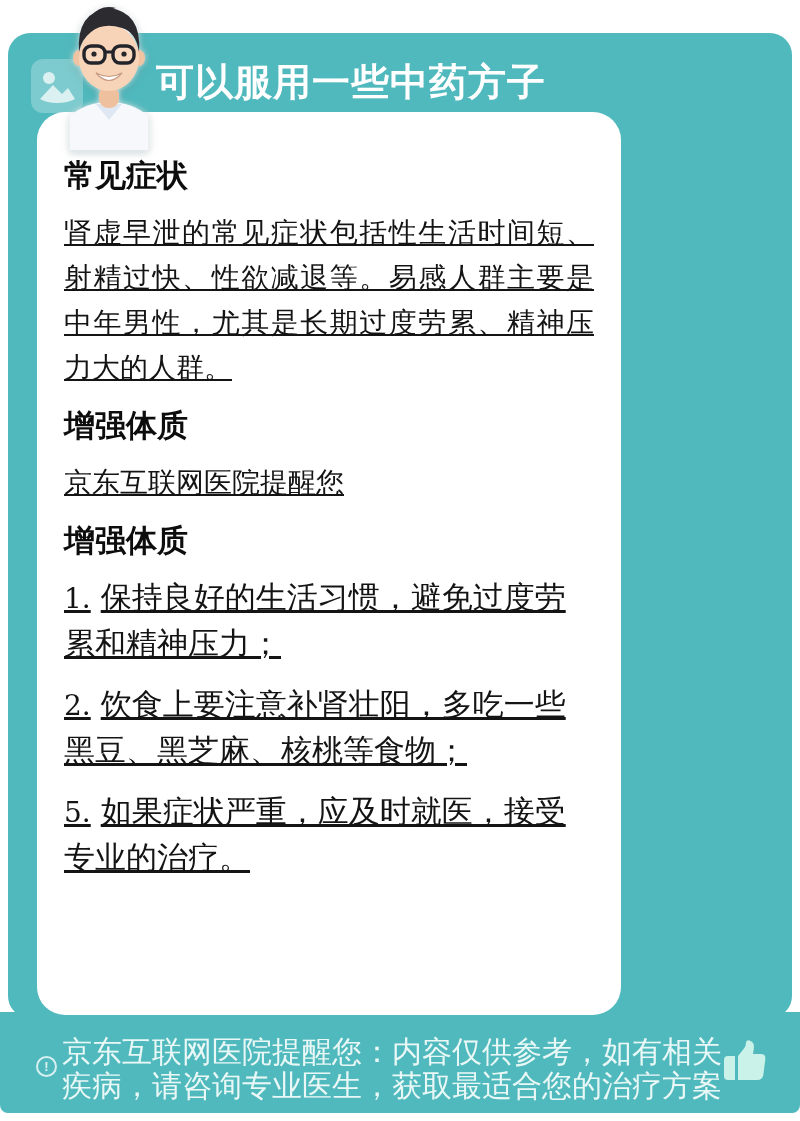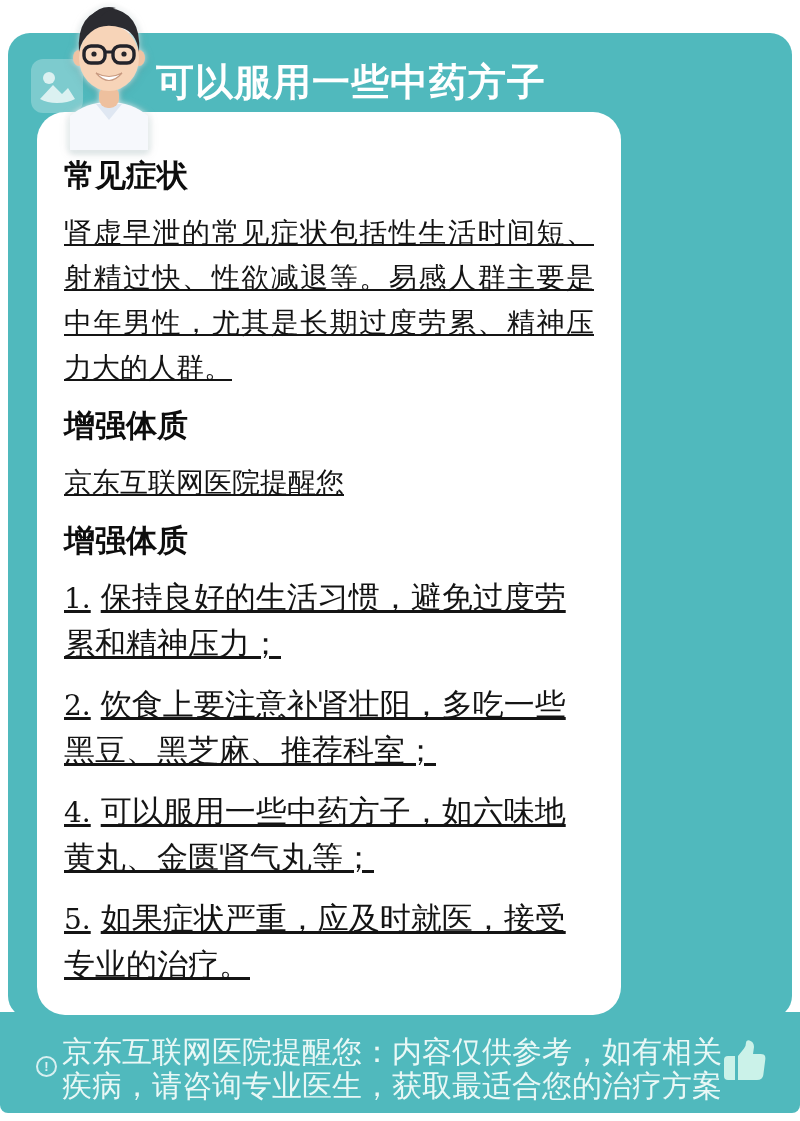--- a/index.html
+++ b/index.html
@@ -110,24 +110,21 @@
 
   <h2 class="section-heading">增强体质</h2>
   <p class="body-text">京东互联网医院提醒您</p>
 
   <h2 class="section-heading">增强体质</h2>
 
   <div class="list-item">
     <span class="num">1.</span><span>保持良好的生活习惯，避免过度劳累和精神压力；</span>
   </div>
   <div class="list-item">
-    <span class="num">2.</span><span>饮食上要注意补肾壮阳，多吃一些黑豆、黑芝麻、推荐科室；</span>
-  </div>
-  <div class="list-item">
-    <span class="num">4.</span><span>可以服用一些中药方子，如六味地黄丸、金匮肾气丸等；</span>
+    <span class="num">2.</span><span>饮食上要注意补肾壮阳，多吃一些黑豆、黑芝麻、核桃等食物；</span>
   </div>
   <div class="list-item">
     <span class="num">5.</span><span>如果症状严重，应及时就医，接受专业的治疗。</span>
   </div>
 </div>
 
 <div class="footer">
   <div class="notice-icon">!</div>
   <div class="disclaimer">京东互联网医院提醒您：内容仅供参考，如有相关疾病，请咨询专业医生，获取最适合您的治疗方案</div>
   <button class="like-btn">

